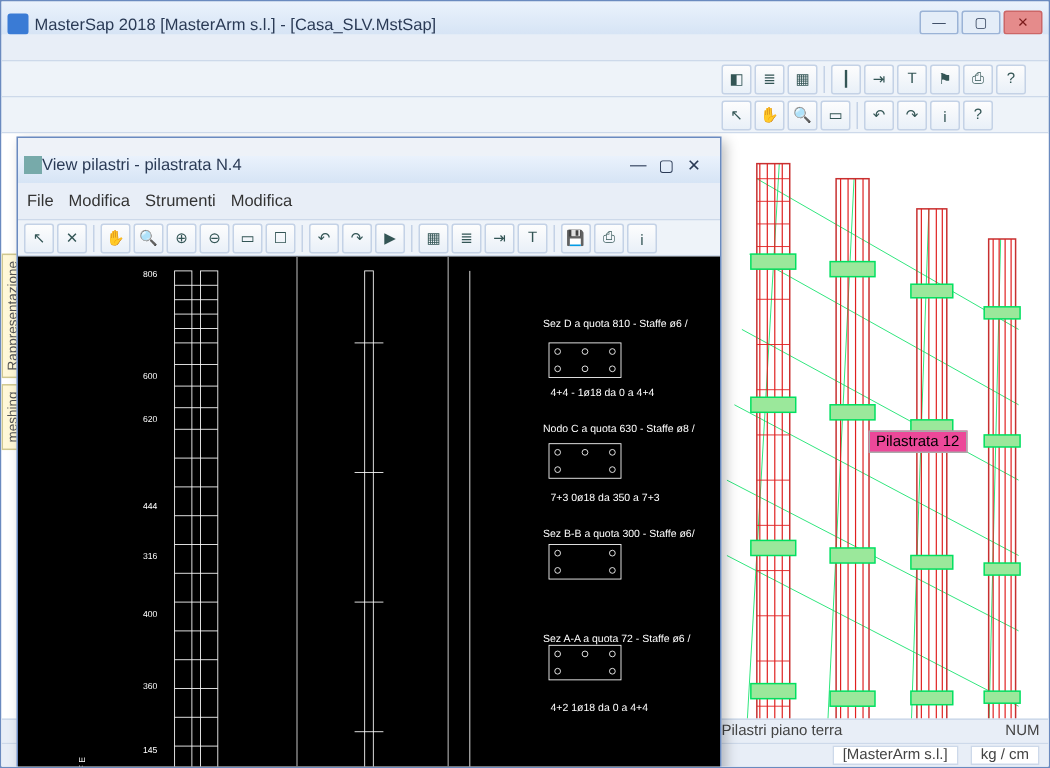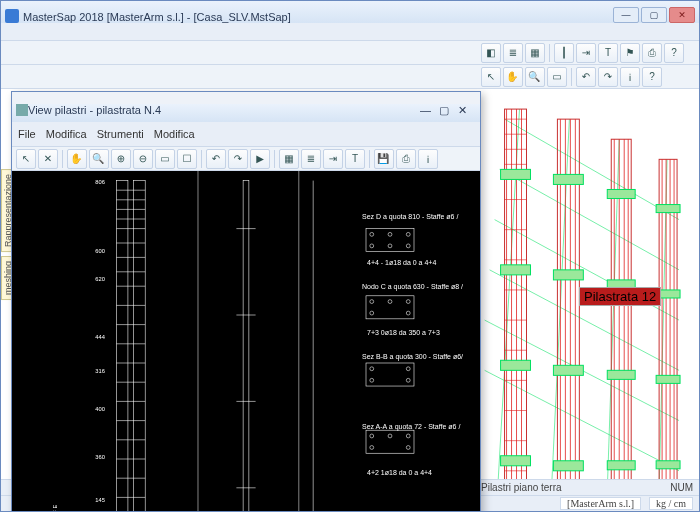--- a/index.html
+++ b/index.html
@@ -18,40 +18,40 @@
 .toolbar-row { height: 24px; background: #eef3f9; border-bottom: 1px solid #cdd9ea; display:flex; align-items:center; gap:2px; padding:0 4px;}
 .tool-btn { width: 20px; height: 20px; border: 1px solid #c4d2e6; background: linear-gradient(#fdfdfd,#e9f0f8); border-radius:2px; display:flex;align-items:center;justify-content:center; font-size:10px; color:#355;}
 .tool-sep { width:1px; height:18px; background:#c4d2e6; margin:0 2px;}
 
 .content-area { flex:1; position: relative; background:#fff; overflow:hidden;}
 
 
 .view3d { position:absolute; inset:0; background:#ffffff; }
 .view3d svg { position:absolute; inset:0; width:100%; height:100%; }
 
-.label-tooltip { position:absolute; left:578px; top:198px; background:#b91c1c; border:1px solid #aaa; font-size:13px; padding:1px 4px; }
+.label-tooltip { position:absolute; left:578px; top:198px; background:#ec4899; border:1px solid #aaa; font-size:10px; padding:1px 4px; }
 
 
 .child-window { position:absolute; left:10px; top:2px; width:470px; height:465px; border:1px solid #6a8abf; background:#eef2f8; display:flex; flex-direction:column; box-shadow: 3px 3px 8px rgba(0,0,0,.25);}
 .child-title { height:18px; background:linear-gradient(#eaf2fc,#d6e4f5); display:flex; align-items:flex-start; padding:0 4px; font-size:11px; color:#2a3a55;margin-top:12px;}
 .child-title .win-buttons { margin-left:auto; display:flex; gap:1px;}
 .child-title .win-btn { width:18px; height:13px;}
 .child-menubar { height:16px; display:flex; align-items:center; gap:10px; padding:12px 6px; font-size:11px; color:#333; background:#e8eef7; border-bottom:1px solid #cdd9ea;}
 .child-toolbar { height:24px; display:flex; align-items:center; gap:2px; padding:0 4px; background:#eef3f9; border-bottom:1px solid #cdd9ea;}
 .cad-view { flex:1; background:#000; position:relative; overflow:hidden;}
 .cad-view svg { position:absolute; inset:0; width:100%; height:100%;}
 .cad-label { position:absolute; color:#fff; font-size:14px; font-family: Arial, sans-serif;}
 
 
 .side-tabs { position:absolute; left:0; top:80px; width:14px; height:200px; }
 .side-tab { writing-mode:vertical-rl; font-size:9px; background:#fff8d8; border:1px solid #d0c890; padding:4px 1px; margin-bottom:4px; color:#555; transform:rotate(180deg);}
 
 
 .statusbar { position:absolute; left:0; right:0; bottom:0; height:16px; background:#e8eef7; border-top:1px solid #cdd9ea; display:flex; align-items:center; font-size:10px; color:#444; justify-content:flex-end; padding:0 6px; gap:8px;}
-.status-cell { border:1px solid #cdd9ea; padding:0 6px; background:#fff;font-family:Liberation Serif, serif;}
+.status-cell { border:1px solid #cdd9ea; padding:0 6px; background:#fff;}
 </style>
 </head>
 <body>
 
 <div class="main-window">
 
   <div class="titlebar">
     <div class="app-icon"></div>
     <span class="title-text">
       <span>MasterSap 2018 [MasterArm s.l.]</span>

